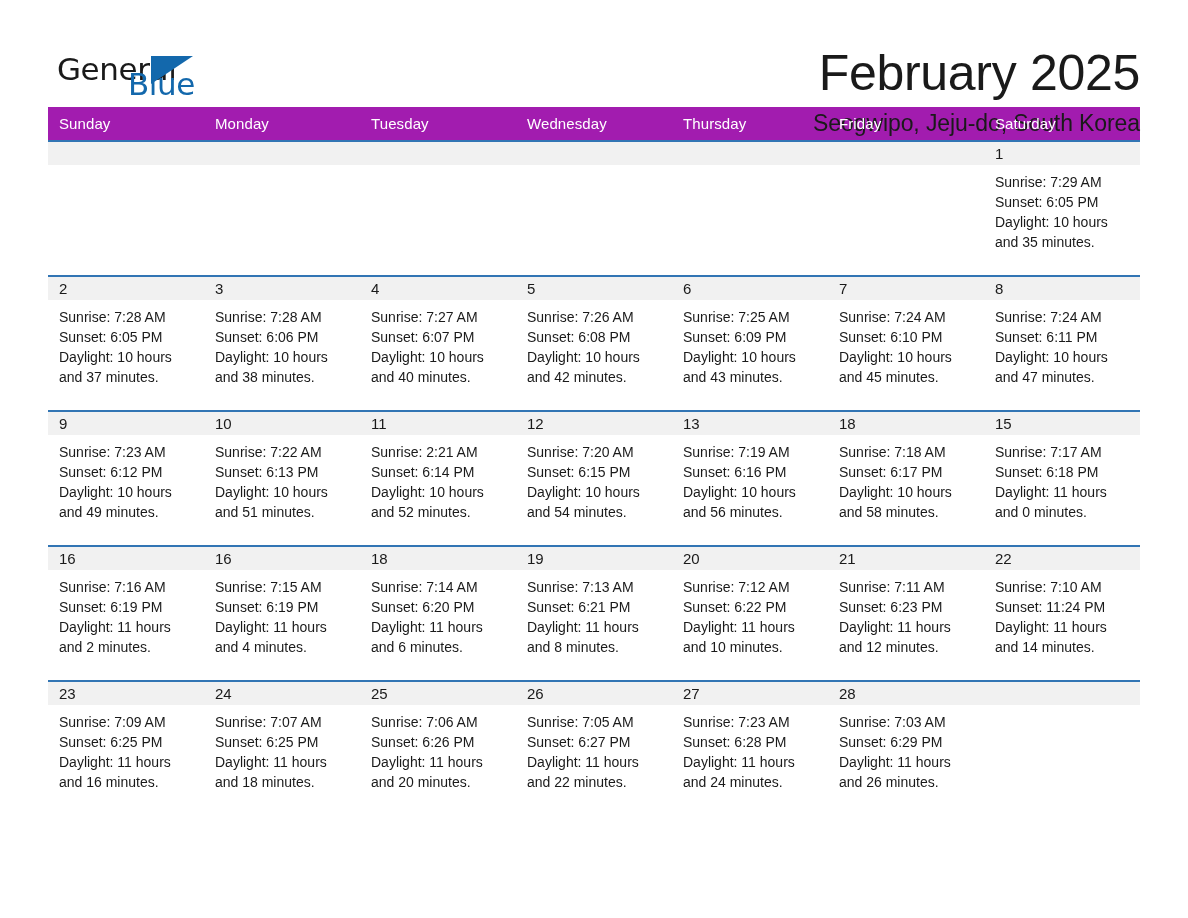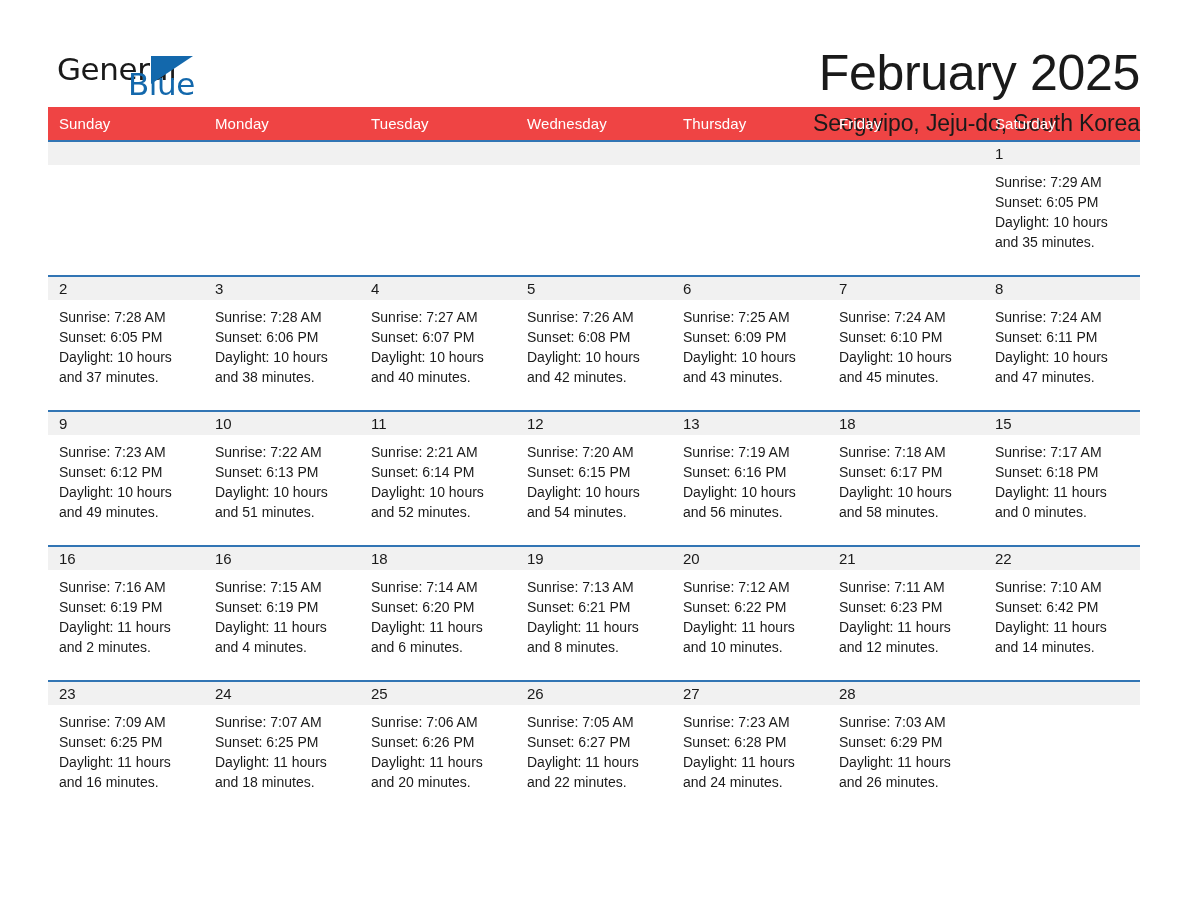--- a/index.html
+++ b/index.html
@@ -95,21 +95,21 @@
   
   .calendar {
     width: 1092px;
     margin-top: 5px;
     border-collapse: collapse;
     table-layout: fixed;
   }
   .calendar col { width: 156px; }
 
   thead th {
-    background: #ef4444;
+    background: #a21caf;
     color: #ffffff;
     font-size: 15px;
     font-weight: 400;
     text-align: left;
     padding: 8px 0 8px 11px;
     height: 15px;
     letter-spacing: 0.1px;
   }
 
   tbody td {
@@ -378,21 +378,21 @@
             <div class="cell-body">
               <div>Sunrise: 7:11 AM</div>
               <div>Sunset: 6:23 PM</div>
               <div class="daylight">Daylight: 11 hours and 12 minutes.</div>
             </div>
           </td>
           <td>
             <div class="daynum-bar">22</div>
             <div class="cell-body">
               <div>Sunrise: 7:10 AM</div>
-              <div>Sunset: 6:42 PM</div>
+              <div>Sunset: 11:24 PM</div>
               <div class="daylight">Daylight: 11 hours and 14 minutes.</div>
             </div>
           </td>
         </tr>
         <tr class="week-5">
           <td>
             <div class="daynum-bar">23</div>
             <div class="cell-body">
               <div>Sunrise: 7:09 AM</div>
               <div>Sunset: 6:25 PM</div>

